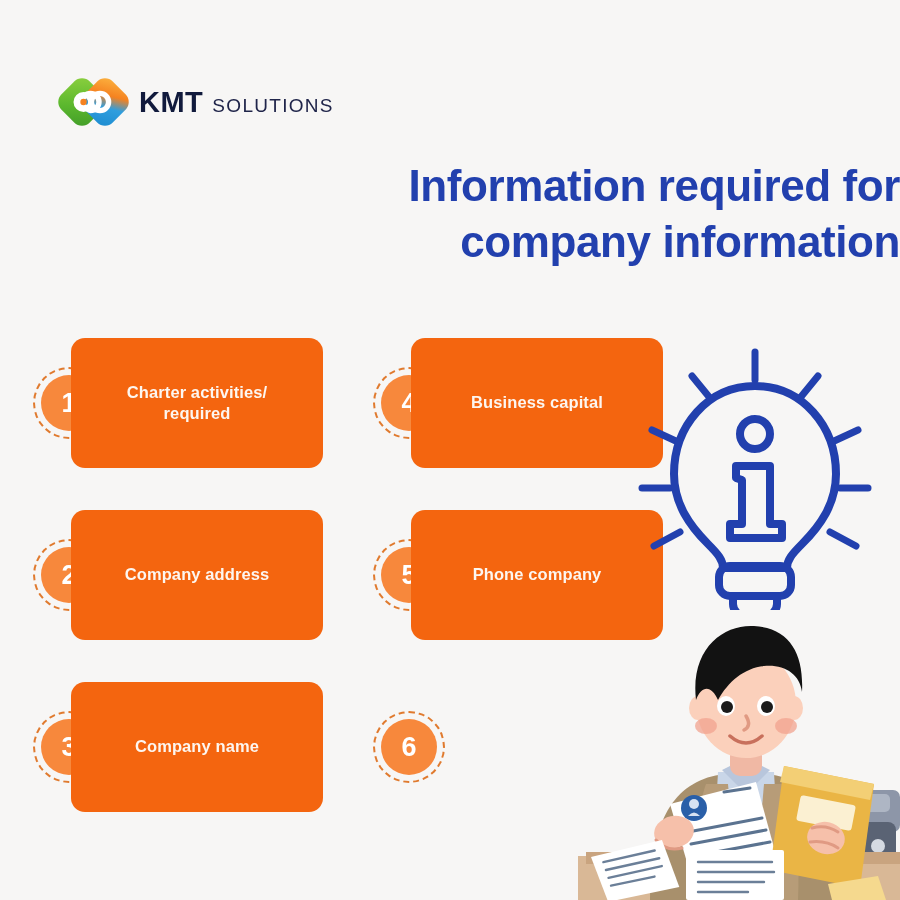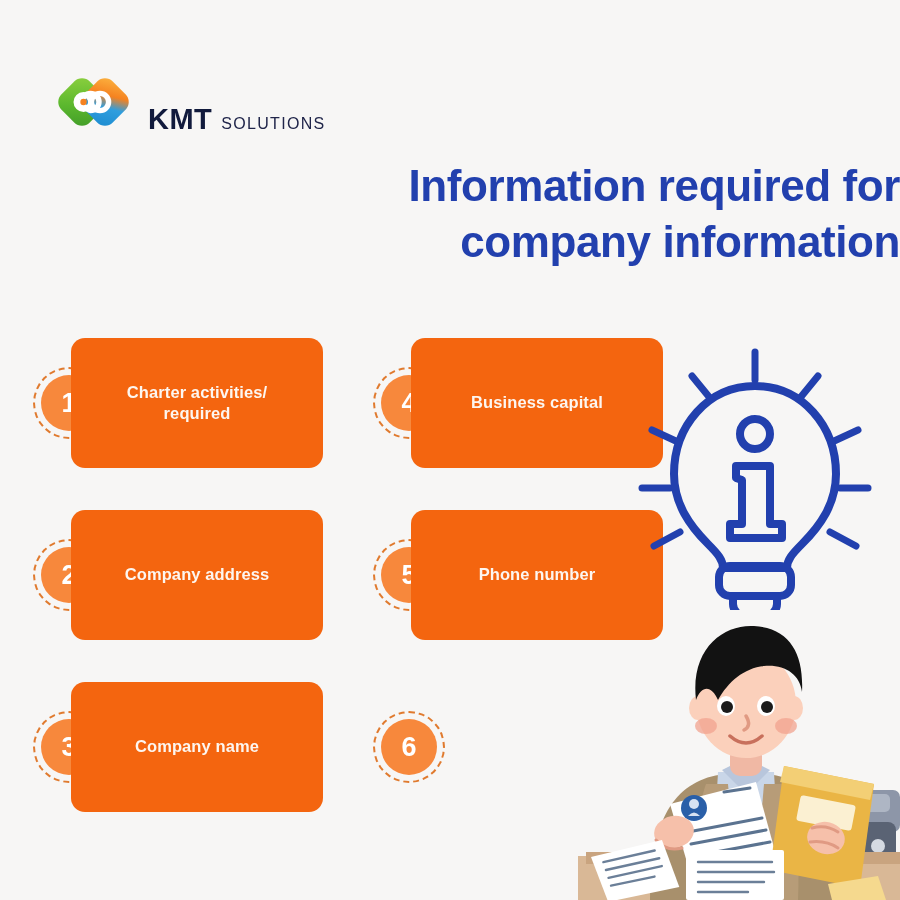--- a/index.html
+++ b/index.html
@@ -15,43 +15,43 @@
     font-family: "Liberation Sans", sans-serif;
     position: relative;
   }
 
   
   .logo-row {
     position: absolute;
     left: 58px;
     top: 68px;
     display: flex;
-    align-items: flex-end;
-    gap: 18px;
+    align-items: center;
+    gap: 9px;
   }
   .logo-mark {
     width: 72px;
     height: 68px;
     position: relative;
     flex: none;
   }
   .logo-wordmark {
     display: flex;
     align-items: baseline;
     gap: 9px;
     white-space: nowrap;
   }
   .logo-kmt {
     font-size: 29px;
     font-weight: bold;
     color: #111a3c;
     letter-spacing: 0.5px;
   }
   .logo-solutions {
-    font-size: 16px;
+    font-size: 19px;
     font-weight: normal;
     color: #20254a;
     letter-spacing: 1.3px;
   }
 
   
   .page-title {
     position: absolute;
     left: 0;
     top: 158px;
@@ -248,21 +248,21 @@
     </div>
   </div>
 
   <div class="card-wrap col-b row-2">
     <div class="badge">
       <div class="badge-inner">
         <span class="badge-num">5</span>
       </div>
     </div>
     <div class="card">
-      <div class="card-label">Phone number</div>
+      <div class="card-label">Phone company</div>
     </div>
   </div>
 
   <div class="card-wrap col-b row-3">
     <div class="badge">
       <div class="badge-inner">
         <span class="badge-num">6</span>
       </div>
     </div>
   </div>

